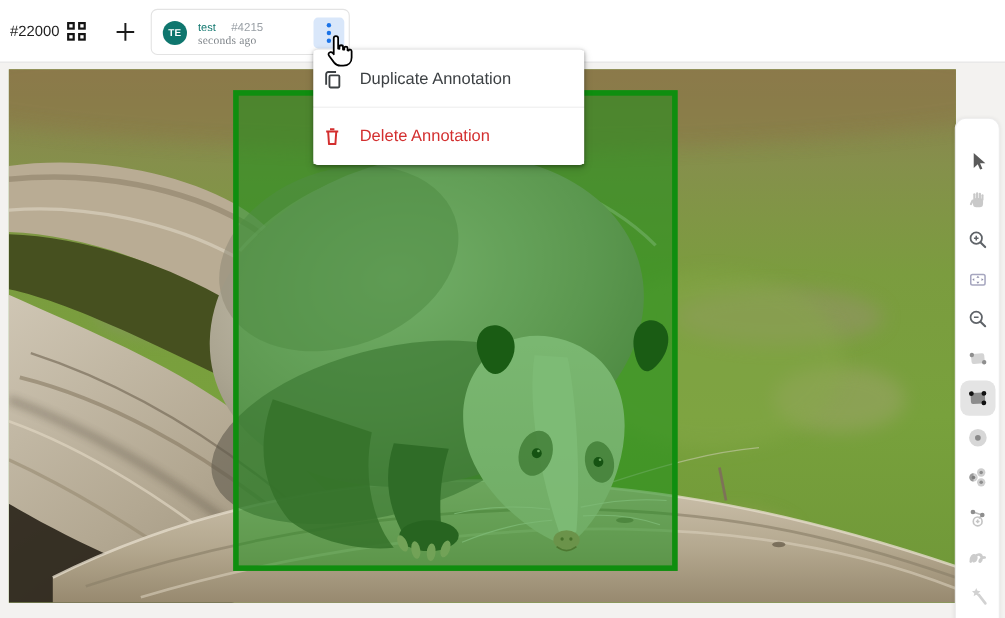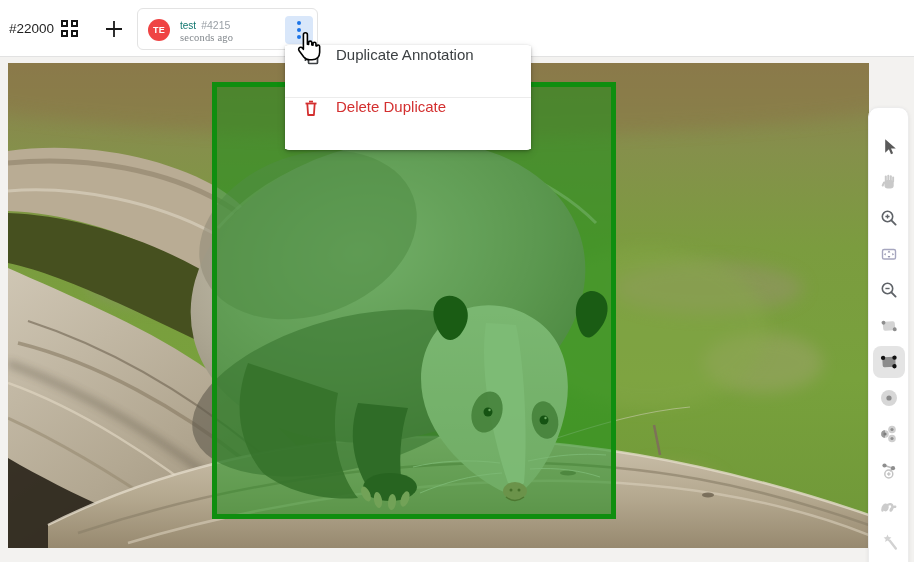--- a/index.html
+++ b/index.html
@@ -11,41 +11,41 @@
             border-bottom:1px solid #e2e2e2; z-index:10; }
   .img-id { position:absolute; left:9px; top:21px; font-size:13.5px; color:#1f1f1f; }
   .grid-icon { position:absolute; left:61px; top:20px; width:18px; height:18px;
                display:grid; grid-template-columns:7px 7px; grid-template-rows:7px 7px; gap:3px; cursor:pointer; }
   .grid-icon span { border:2px solid #141414; background:#fff; }
   .plus-btn { position:absolute; left:103px; top:18px; width:22px; height:22px; cursor:pointer; }
 
   .chip { position:absolute; left:137px; top:8px; width:181px; height:42px; background:#fff;
           border:1px solid #e3e3e3; border-radius:6px; }
   .avatar { position:absolute; left:10px; top:10px; width:22px; height:22px; border-radius:50%;
-            background:#ef4444; color:#fff; font-size:9px; font-weight:bold;
+            background:#0f766e; color:#fff; font-size:9px; font-weight:bold;
             display:flex; align-items:center; justify-content:center; letter-spacing:.3px; }
   .chip-name-row { position:absolute; left:42px; top:6px; white-space:nowrap; }
   .chip-name { font-size:10px; color:#0f766e; }
-  .chip-ref { font-size:10.5px; color:#9aa0a6; margin-left:5px; }
+  .chip-ref { font-size:10.5px; color:#9aa0a6; margin-left:14px; }
   .chip-time { position:absolute; left:42px; top:23px; font-size:10.5px; color:#80868b; letter-spacing:.2px;font-family:Liberation Serif, serif; }
   .dots-btn { position:absolute; right:4px; top:7px; width:28px; height:28px; background:#d9e7fa;
               border-radius:4px; display:flex; flex-direction:column; align-items:center;
               justify-content:center; gap:3px; cursor:pointer; }
   .dots-btn i { width:4px; height:4px; border-radius:50%; background:#1a73e8; }
 
   
   .photo { position:absolute; left:8px; top:63px; width:861px; height:485px; overflow:hidden; background:#7a9a3e; }
   .photo svg { display:block; }
   .bbox { position:absolute; left:204px; top:19px; width:404px; height:437px;
           border:5px solid #0f8e0f; background:rgba(22,142,22,.53); }
 
   
   .menu { position:absolute; left:285px; top:45px; width:246px; background:#fff; border-radius:4px;
           box-shadow:0 1px 3px rgba(0,0,0,.28), 0 3px 8px rgba(0,0,0,.14); z-index:30; padding:1px 0; }
-  .menu-item { height:51px; display:flex; align-items:flex-start; padding:0 16px; font-size:15px;
+  .menu-item { height:51px; display:flex; align-items:center; padding:0 7px; font-size:15px;
                cursor:pointer; background:#fff; }
   .menu-item .mi-icon { width:20px; height:20px; margin-right:15px; flex:0 0 auto; }
   .menu-item.duplicate { color:#3c4043; }
   .menu-item.delete { color:#d32f2f; }
   .menu-divider { height:0; border-top:1px solid #ececec; }
 
   
   .cursor-hand { position:absolute; left:293px; top:30px; width:32px; height:36px; z-index:50; pointer-events:none; }
 
   
@@ -207,21 +207,21 @@
     </svg>
     <span>Duplicate Annotation</span>
   </div>
   <div class="menu-divider"></div>
   <div class="menu-item delete">
     <svg class="mi-icon" viewBox="0 0 20 20">
       <path d="M4.5 5.5 H15.5" stroke="#d32f2f" stroke-width="1.8" fill="none"></path>
       <path d="M8 3.6 H12" stroke="#d32f2f" stroke-width="1.8" fill="none"></path>
       <path d="M6.3 5.5 L7.1 17 H12.9 L13.7 5.5" stroke="#d32f2f" stroke-width="1.8" fill="none" stroke-linejoin="round"></path>
     </svg>
-    <span>Delete Duplicate</span>
+    <span>Delete Annotation</span>
   </div>
 </div>
 
 <svg class="cursor-hand" viewBox="0 0 24 26">
   <path d="M9.3 1.6 c.9 0 1.5.7 1.5 1.5 v7.1 l.9.1 V8.9 c0-1.4 2.4-1.4 2.4 0 v1.9 l.9.1 v-1.2 c0-1.3 2.2-1.3 2.2 0 v1.7 l.8.1 c.1-1.1 2-1 2 .4 v4.3 c0 3.3-2.2 5.6-5.7 5.6 h-1.9 c-2 0-3.2-.7-4.3-2.1 L4.6 15 c-.8-1-.2-2.3 1-2.5 .6-.1 1.2.2 1.6.7 l.6.8 V3.1 c0-.8.6-1.5 1.5-1.5 z" fill="#fff" stroke="#000" stroke-width="1.2" stroke-linejoin="round"></path>
 </svg>
 
 <div class="toolbar">
 
   <div class="tool">

